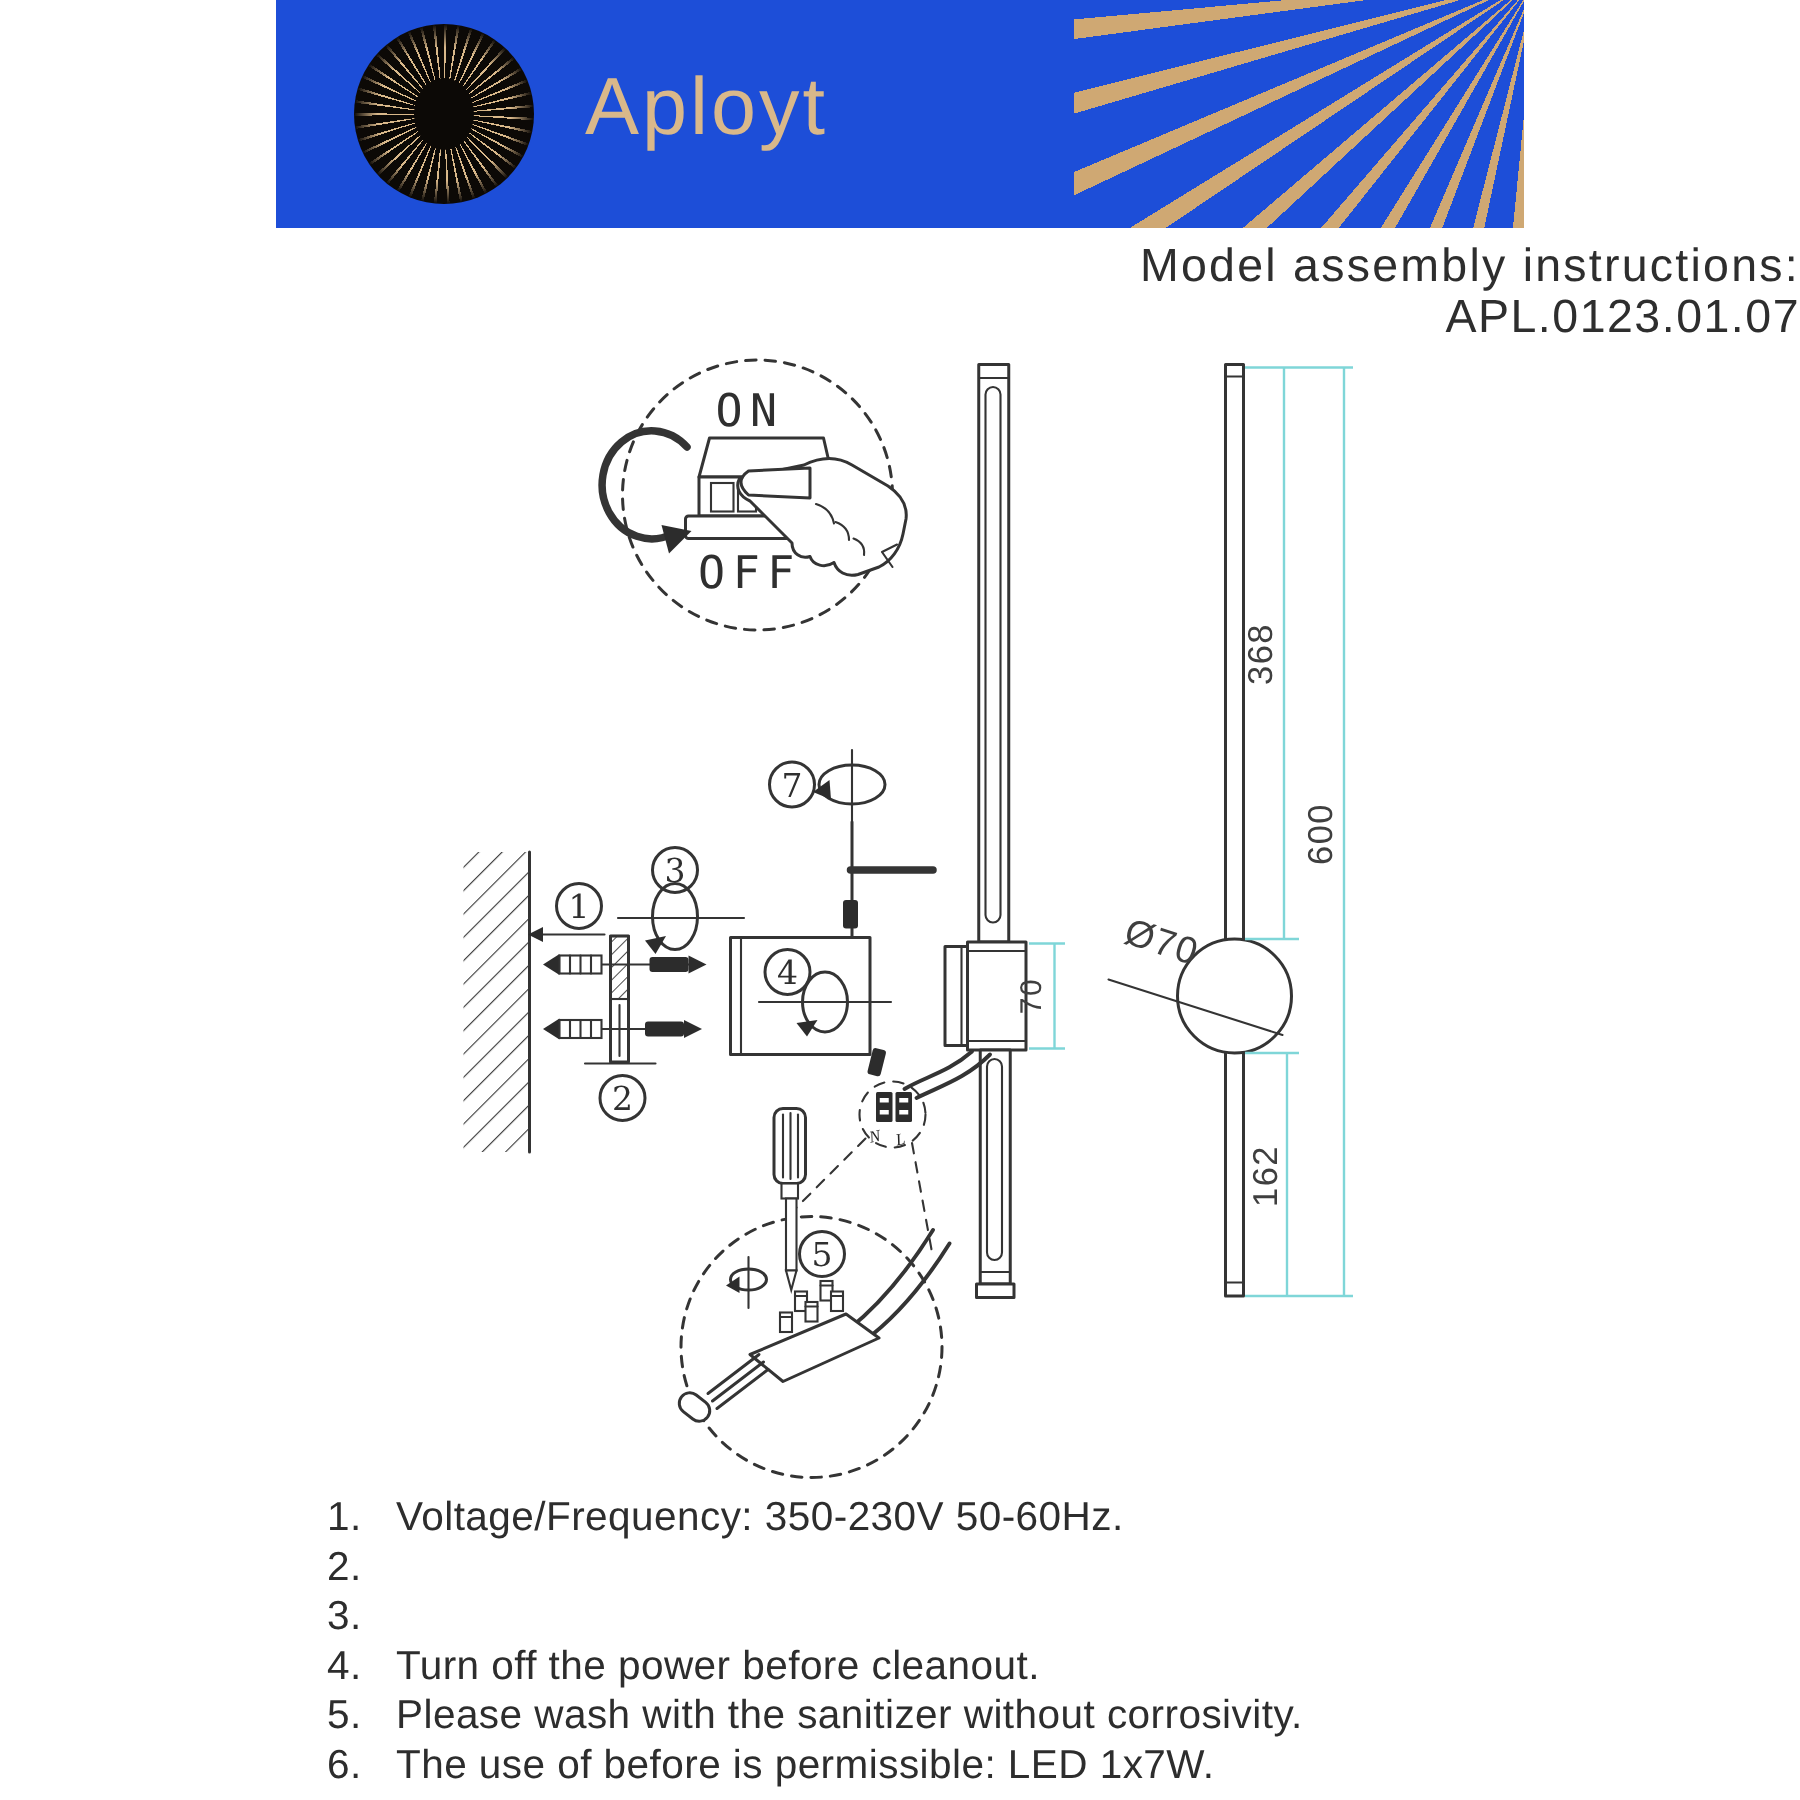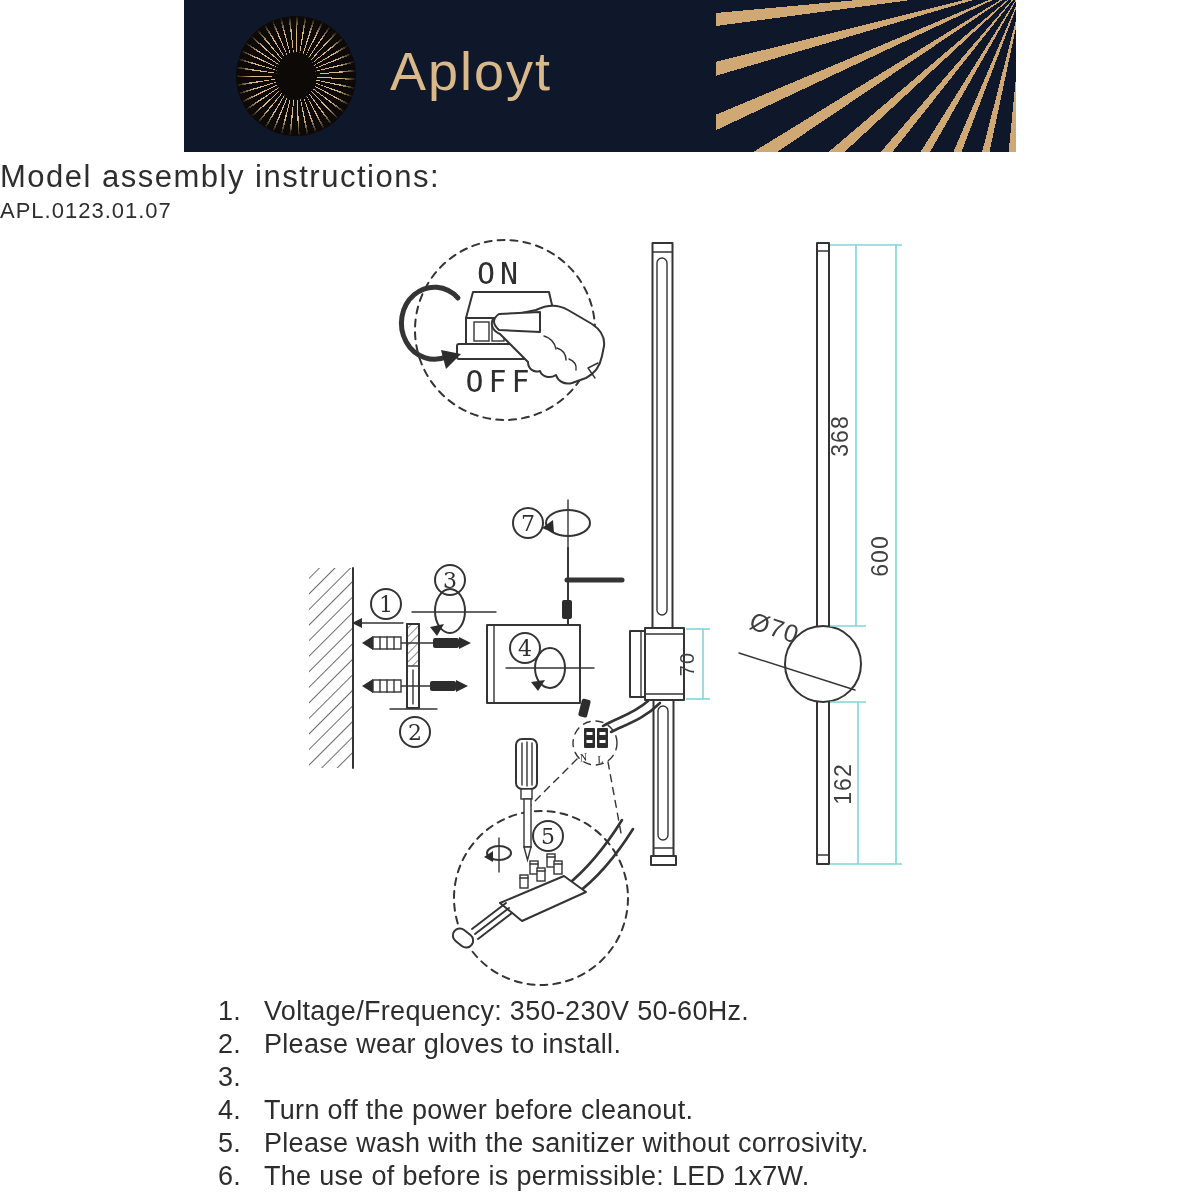--- a/index.html
+++ b/index.html
@@ -5,21 +5,21 @@
   * { margin:0; padding:0; box-sizing:border-box; }
   html,body { background:#ffffff; }
   .page {
     position:relative; width:1200px; height:1200px; background:#ffffff;
     font-family:"Liberation Sans", sans-serif; overflow:hidden;
   }
 
   
   .header {
     position:absolute; left:184px; top:0; width:832px; height:152px;
-    background:#0f172a; overflow:hidden;
+    background:#1d4ed8; overflow:hidden;
   }
   .burst {
     position:absolute; left:52px; top:16px; width:120px; height:120px; border-radius:50%;
     background:
       radial-gradient(closest-side, rgba(12,9,6,0) 0%, rgba(12,9,6,0) 74%, #0c0906 100%),
       repeating-conic-gradient(#d9b88a 0deg 1.7deg, #0c0906 1.7deg 8.4deg);
   }
   .burst::after {
     content:""; position:absolute; left:50%; top:50%; width:40px; height:48px;
     transform:translate(-50%,-50%); background:#0c0906; border-radius:50%;
@@ -28,23 +28,23 @@
     position:absolute; left:206px; top:40px; color:#d9b88a;
     font-size:54px; font-weight:300; letter-spacing:2px;
   }
   .corner-rays {
     position:absolute; right:0; top:0; width:300px; height:152px;
     background:repeating-conic-gradient(from 168deg at 103% -10%,
       rgba(0,0,0,0) 0deg 6.4deg, #cfa873 6.4deg 8.8deg);
   }
 
   
-  .titles { position:absolute; left:0; top:160px; width:1200px; text-align:left; color:#2e2e2e; }
+  .titles { position:absolute; left:0; top:160px; width:1200px; text-align:right; color:#2e2e2e; }
   .titles .t1 { font-size:31px; letter-spacing:1.5px; line-height:34px; }
-  .titles .t2 { font-size:22px; letter-spacing:1px; line-height:33px; }
+  .titles .t2 { font-size:31px; letter-spacing:1px; line-height:33px; }
 
   
   svg.diagram { position:absolute; left:0; top:0; width:1200px; height:1200px; }
   .ln   { stroke:#343434; fill:none; stroke-width:2; stroke-linecap:round; stroke-linejoin:round; }
   .lnT  { stroke:#343434; fill:none; stroke-width:1.4; stroke-linecap:round; }
   .fw   { fill:#ffffff; stroke:#343434; stroke-width:2; stroke-linejoin:round; }
   .fwT  { fill:#ffffff; stroke:#343434; stroke-width:1.4; }
   .dk   { fill:#2c2c2c; stroke:none; }
   .dash { stroke-dasharray:7 6; }
   .dim  { stroke:#7fd6d8; stroke-width:1.6; fill:none; }
@@ -343,21 +343,20 @@
     </g>
   </svg>
 
   <div class="instructions">
     <div class="row">
       <span class="num">1.</span>
       <span class="txt">Voltage/Frequency: 350-230V 50-60Hz.</span>
     </div>
     <div class="row">
       <span class="num">2.</span>
-      <span class="txt">Please wear gloves to install.</span>
     </div>
     <div class="row">
       <span class="num">3.</span>
     </div>
     <div class="row">
       <span class="num">4.</span>
       <span class="txt">Turn off the power before cleanout.</span>
     </div>
     <div class="row">
       <span class="num">5.</span>

